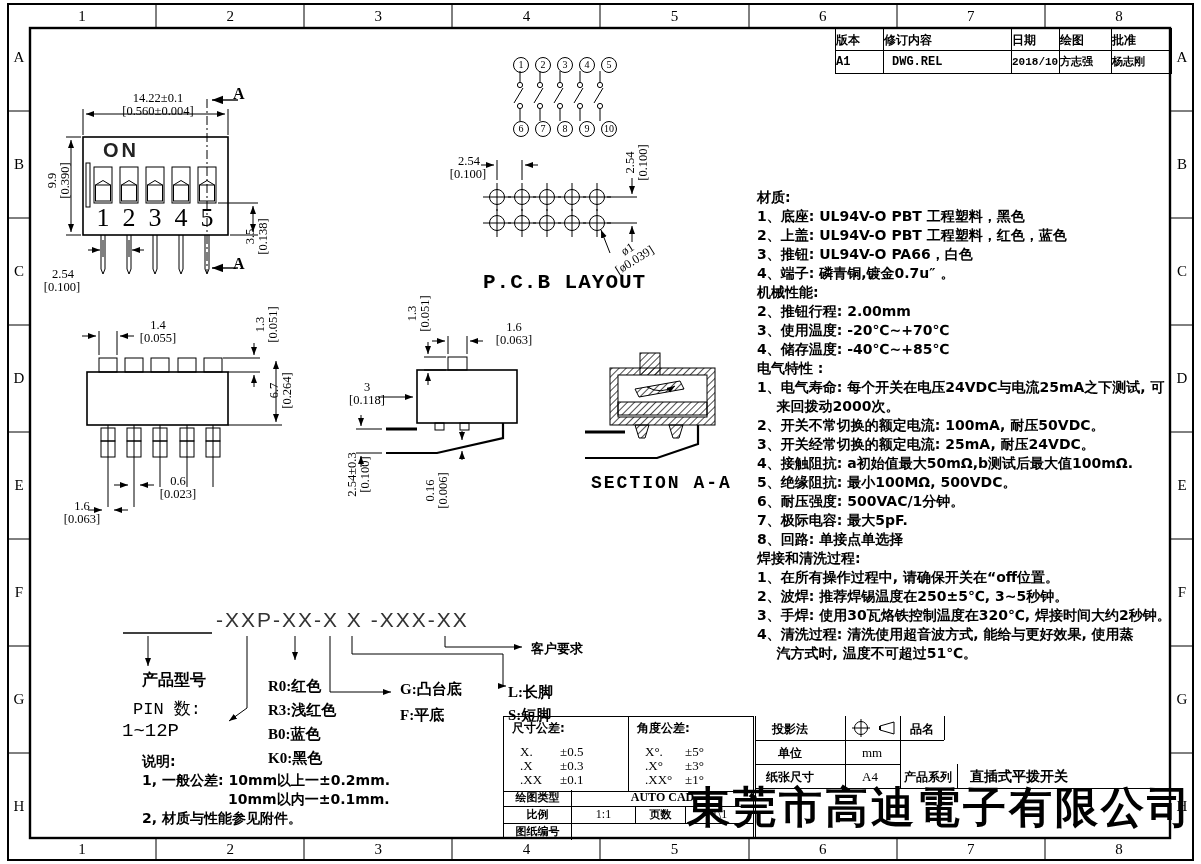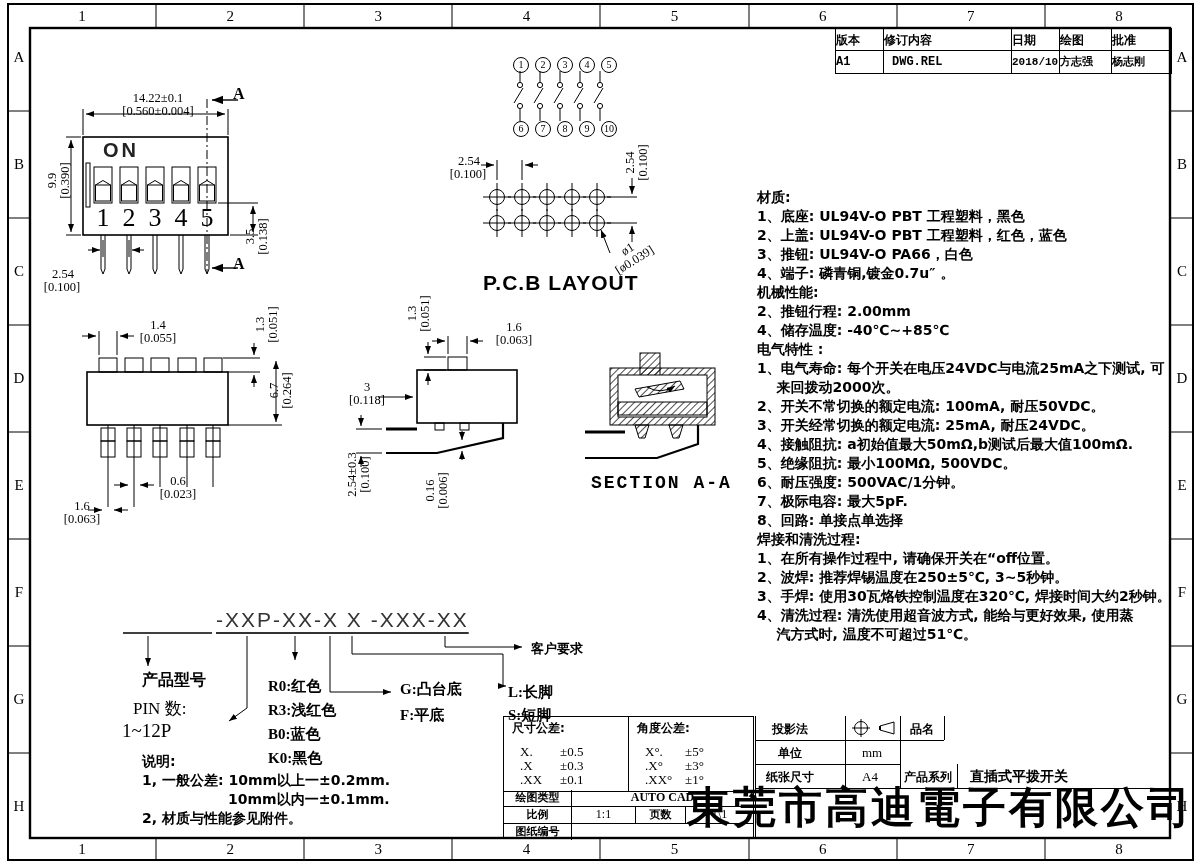--- a/index.html
+++ b/index.html
@@ -58,22 +58,22 @@
   #info .v{font-family:"Liberation Serif",serif;font-size:12px}
   
   .tbl-line{position:absolute;background:#000}
   #company{position:absolute;left:686px;top:784px;width:508px;text-align:center;
            font-family:"Liberation Serif",serif;font-weight:bold;font-size:43px;
            letter-spacing:3px;white-space:nowrap;line-height:48px}
   .tb-label{position:absolute;font-size:12px}
   .tb-val{position:absolute;font-family:"Liberation Serif",serif;font-size:13px}
   
   #ordcode{position:absolute;left:216px;top:608px;font-family:"Liberation Sans",sans-serif;
-           font-size:21px;letter-spacing:2px;color:#333;text-decoration:underline;text-underline-offset:5px;white-space:pre}
-  .biglabel{position:absolute;font-family:Liberation Serif, serif}
+           font-size:21px;letter-spacing:2px;color:#333;text-underline-offset:5px;white-space:pre}
+  .biglabel{position:absolute;font-family:Liberation Mono, monospace}
 </style>
 </head>
 <body>
 
 <div id="page">
 
   <svg class="lay" style="left:0;top:0" width="1201" height="864">
     <defs>
       <marker id="ar" markerWidth="10" markerHeight="8" refX="8" refY="3" orient="auto-start-reverse">
         <path d="M0,0L8,3L0,6Z" style="fill:#000;stroke:none"></path>
@@ -331,21 +331,21 @@
   <div class="d" style="left:448px;top:155px;width:42px">2.54</div>
   <div class="d" style="left:440px;top:168px;width:56px">[0.100]</div>
   <div class="d rot" style="left:608px;top:150px;width:56px">
     <div>2.54</div>
     <div>[0.100]</div>
   </div>
   <div class="d rot35" style="left:598px;top:242px;width:66px">
     <div>ø1</div>
     <div>[ø0.039]</div>
   </div>
-  <div class="abs" style="left:483px;top:271px;font-family:Liberation Sans, sans-serif;font-weight:bold;font-size:21px;letter-spacing:1px">P.C.B LAYOUT</div>
+  <div class="abs" style="left:483px;top:271px;font-family:Liberation Mono, monospace;font-weight:bold;font-size:21px;letter-spacing:1px">P.C.B LAYOUT</div>
 
   <svg class="lay" style="left:60px;top:315px" width="245" height="215">
     <rect x="27" y="57" width="141" height="53" style="stroke-width:1.6"></rect>
     <rect x="39" y="43" width="18" height="14"></rect>
       <rect x="65" y="43" width="18" height="14"></rect>
     <rect x="91" y="43" width="18" height="14"></rect>
       <rect x="118" y="43" width="18" height="14"></rect>
     <rect x="144" y="43" width="18" height="14"></rect>
     <g>
       <line x1="48" y1="110" x2="48" y2="192"></line>
@@ -449,20 +449,21 @@
   <div class="abs ser" style="left:591px;top:473px;font-size:18px;font-weight:bold;letter-spacing:2px">SECTION A-A</div>
 
   <div id="specs" class="cn">
     <div>材质:</div>
   <div>1、底座: UL94V-O PBT 工程塑料，黑色</div>
       <div>2、上盖: UL94V-O PBT 工程塑料，红色，蓝色</div>
       <div>3、推钮: UL94V-O PA66，白色</div>
       <div>4、端子: 磷青铜,镀金0.7u″ 。</div>
       <div>机械性能:</div>
       <div>2、推钮行程: 2.00mm</div>
+      <div>3、使用温度: -20℃~+70℃</div>
       <div>4、储存温度: -40℃~+85℃</div>
       <div>电气特性 :</div>
       <div>1、电气寿命: 每个开关在电压24VDC与电流25mA之下测试, 可</div>
       <div>    来回拨动2000次。</div>
       <div>2、开关不常切换的额定电流: 100mA, 耐压50VDC。</div>
       <div>3、开关经常切换的额定电流: 25mA, 耐压24VDC。</div>
       <div>4、接触阻抗: a初始值最大50mΩ,b测试后最大值100mΩ.</div>
       <div>5、绝缘阻抗: 最小100MΩ, 500VDC。</div>
       <div>6、耐压强度: 500VAC/1分钟。</div>
       <div>7、极际电容: 最大5pF.</div>

